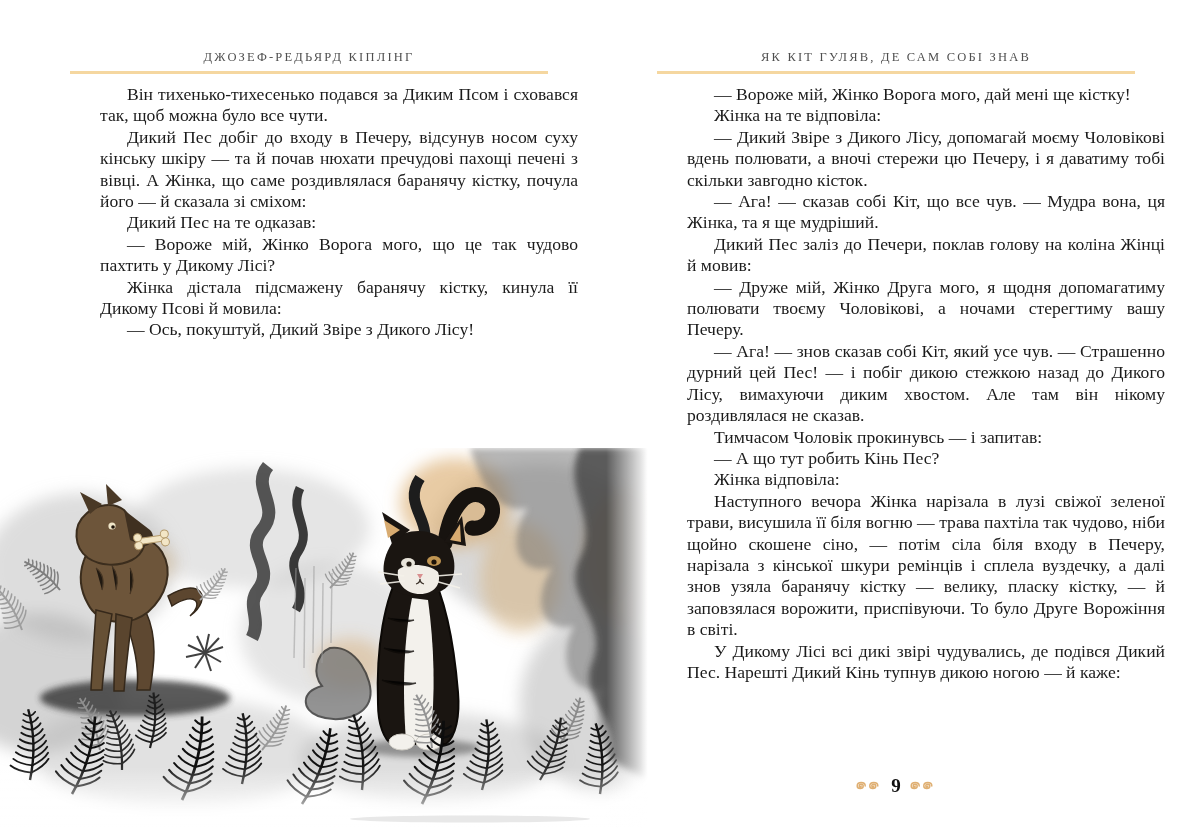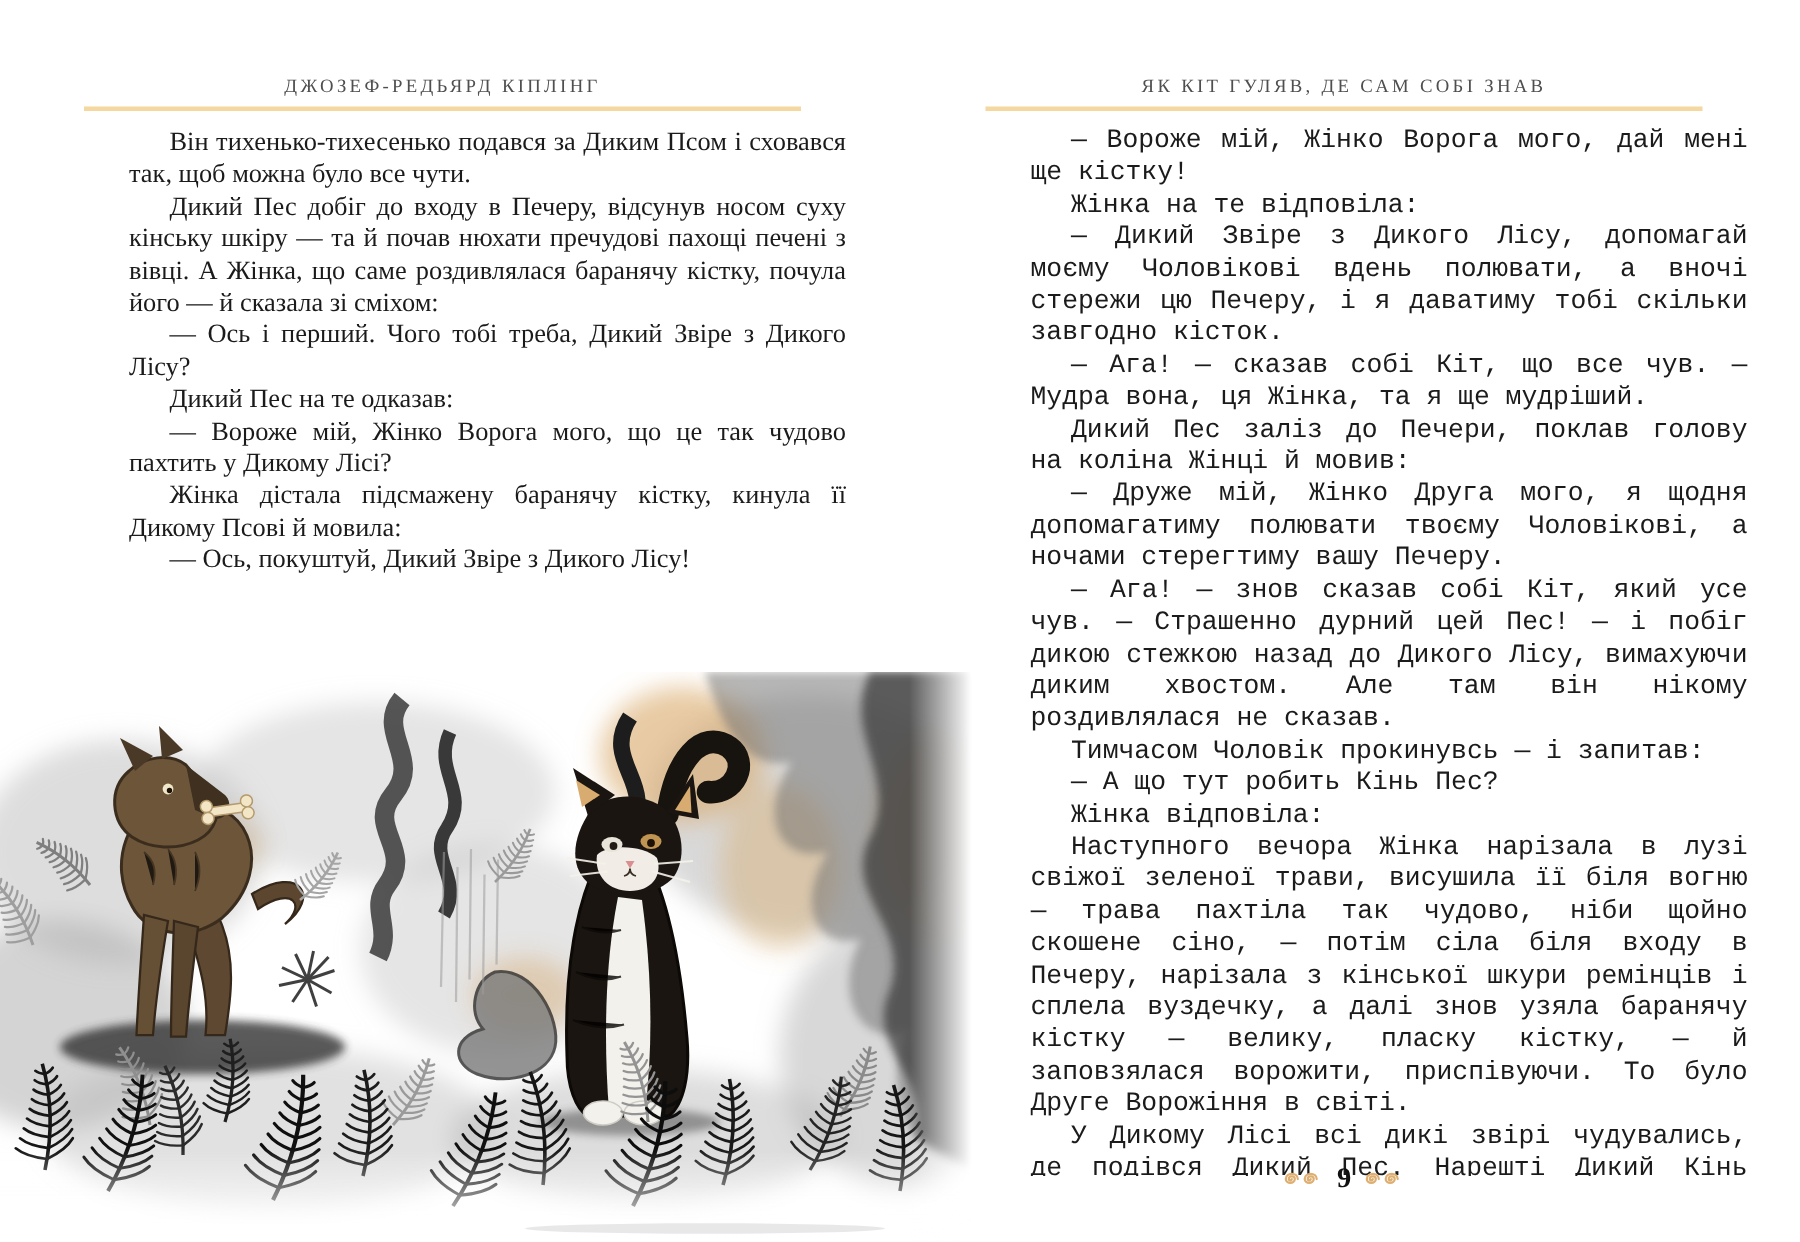--- a/index.html
+++ b/index.html
@@ -24,33 +24,33 @@
     font-family:"Liberation Serif","DejaVu Serif",serif;
     font-size:12.5px;letter-spacing:2.2px;
     color:var(--header-text);
     text-align:center;width:478px;
     white-space:nowrap;
   }
   .head-rule{
     position:absolute;top:71px;height:2.6px;width:478px;
     background:var(--rule-gold);
   }
-  .left-col{left:56px;}
+  .left-col{left:70px;}
   .right-col{left:657px;}
   .body-text{
     position:absolute;top:84px;width:478px;
     font-size:17.6px;line-height:21.4px;
     text-align:justify;
     hyphens:auto;-webkit-hyphens:auto;
     overflow:hidden;
     margin-left:30px;
   }
   .body-text p{text-indent:27px;}
   #left-text{height:364px;}
-  #right-text{height:700px;font-family:Liberation Mono, monospace;}
+  #right-text{height:700px;}
   .folio{
     position:absolute;top:776px;left:657px;width:478px;height:20px;
     display:flex;align-items:center;justify-content:center;gap:9px;
   }
   .pagenum{
     font-size:19px;font-weight:700;color:#111;
     line-height:20px;
   }
   .orn path{stroke:var(--ornament-gold);fill:none;stroke-width:1.5;stroke-linecap:round;}
   #illustration{
@@ -61,21 +61,20 @@
 <body>
 
 <div id="screen">
 
   <div class="running-head left-col">ДЖОЗЕФ-РЕДЬЯРД КІПЛІНГ</div>
   <div class="head-rule left-col"></div>
 
   <div class="body-text left-col" id="left-text">
     <p>Він тихенько-тихесенько подався за Диким Псом і сховався так, щоб можна було все чути.</p>
     <p>Дикий Пес добіг до входу в Печеру, відсунув носом суху кінську шкіру — та й почав нюхати пречудові пахощі печені з вівці. А Жінка, що саме роздивлялася баранячу кістку, почула його — й сказала зі сміхом:</p>
-    <p>— Ось і перший. Чого тобі треба, Дикий Звіре з Дикого Лісу?</p>
     <p>Дикий Пес на те одказав:</p>
     <p>— Вороже мій, Жінко Ворога мого, що це так чудово пахтить у Дикому Лісі?</p>
     <p>Жінка дістала підсмажену баранячу кістку, кинула її Дикому Псові й мовила:</p>
     <p>— Ось, покуштуй, Дикий Звіре з Дикого Лісу!</p>
   </div>
 
   <svg id="illustration" viewBox="0 0 648 380" xmlns="http://www.w3.org/2000/svg">
     <defs>
       <filter id="soft" x="-40%" y="-40%" width="180%" height="180%">
           <feGaussianBlur stdDeviation="8"></feGaussianBlur>

